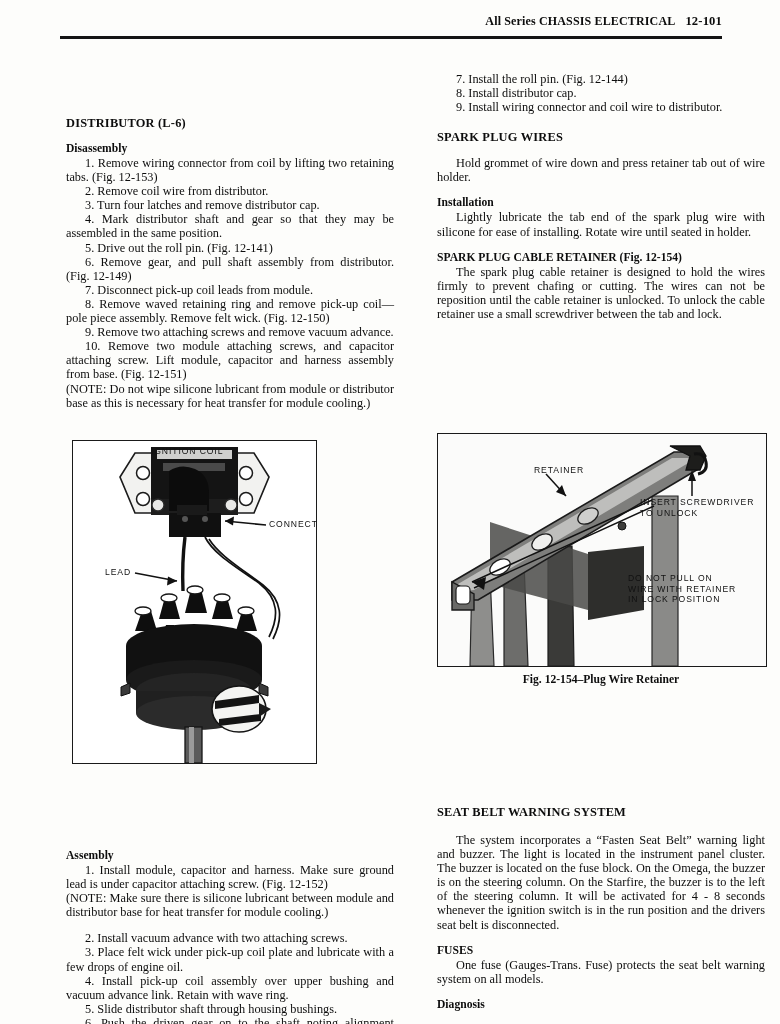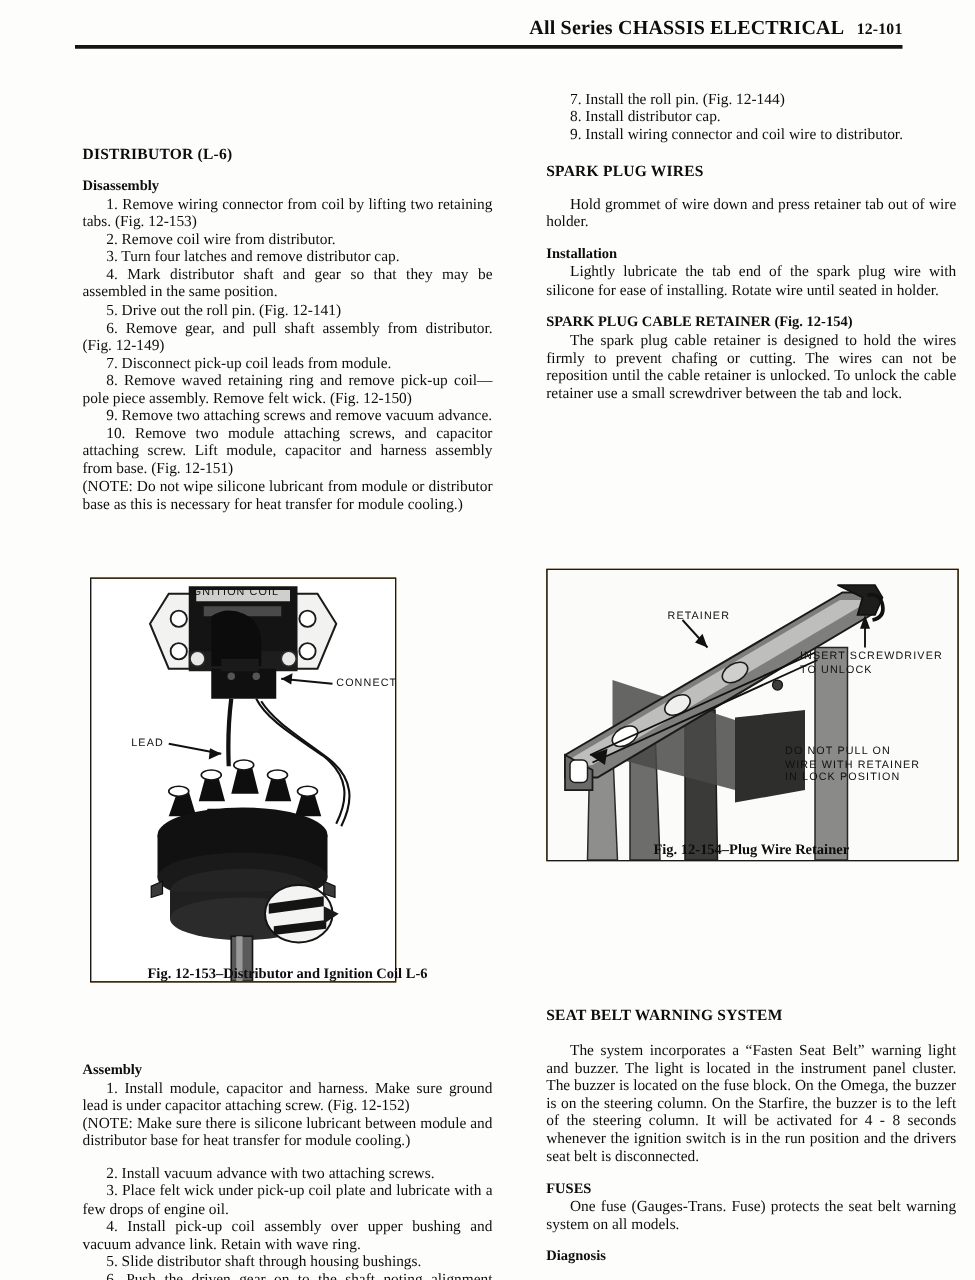--- a/index.html
+++ b/index.html
@@ -26,21 +26,21 @@
     position: absolute;
     top: 14px;
     left: 60px;
     right: 58px;
     text-align: right;
     font-weight: bold;
     font-size: 12.6px;
     letter-spacing: 0.15px;
     white-space: nowrap;
   }
-  .runhead .series { font-size: 16px; }
+  .runhead .series { font-size: 12px; }
   .runhead .folio { margin-left: 10px; }
   .rule {
     position: absolute;
     top: 36px;
     left: 60px;
     right: 58px;
     height: 2.6px;
     background: #141414;
   }
 
@@ -76,23 +76,22 @@
   }
   p.ind { text-indent: 19px; }
   .gap-md { height: 12px; }
   .gap-lg { height: 16px; }
   .note { margin-top: 12px; }
 
   
   .figbox {
     position: absolute;
     border: 1.6px solid #1a1a1a;
-    background: #a16207;
+    background: #84cc16;
     overflow: hidden;
-    margin-top: 22px;
   }
   #fig153box { left: 72px;  top: 440px; width: 243px; height: 322px; }
   #fig154box { left: 437px; top: 433px; width: 328px; height: 232px; }
 
   .figcap {
     position: absolute;
     font-weight: bold;
     font-size: 11.6px;
     text-align: center;
     white-space: nowrap;
@@ -206,21 +205,20 @@
       <path d="M186 262 l12 6 l-12 8 Z" fill="#1a1a1a"></path>
 
       <rect x="112" y="286" width="17" height="36" fill="#5a5a5a" stroke="#151515" stroke-width="1.3"></rect>
       <rect x="116" y="286" width="5" height="36" fill="#9a9a9a"></rect>
     </svg>
 
     <div class="callout" style="left:78px; top:5px;">IGNITION COIL</div>
     <div class="callout" style="left:196px; top:78px;">CONNECTOR</div>
     <div class="callout" style="left:32px; top:126px;">LEAD</div>
   </div>
-  <div class="figcap" id="fig153cap">Fig. 12-153–Distributor and Ignition Coil L-6</div>
 
   <div class="col col-left" style="top:805px;">
     <div class="h2">Assembly</div>
     <p class="body ind">1. Install module, capacitor and harness. Make sure ground lead is under capacitor attaching screw. (Fig. 12-152)</p>
     <p class="body note">(NOTE: Make sure there is silicone lubricant between module and distributor base for heat transfer for module cooling.)</p>
     <div class="gap-md"></div>
     <p class="body ind">2. Install vacuum advance with two attaching screws.</p>
     <p class="body ind">3. Place felt wick under pick-up coil plate and lubricate with a few drops of engine oil.</p>
     <p class="body ind">4. Install pick-up coil assembly over upper bushing and vacuum advance link. Retain with wave ring.</p>
     <p class="body ind">5. Slide distributor shaft through housing bushings.</p>

